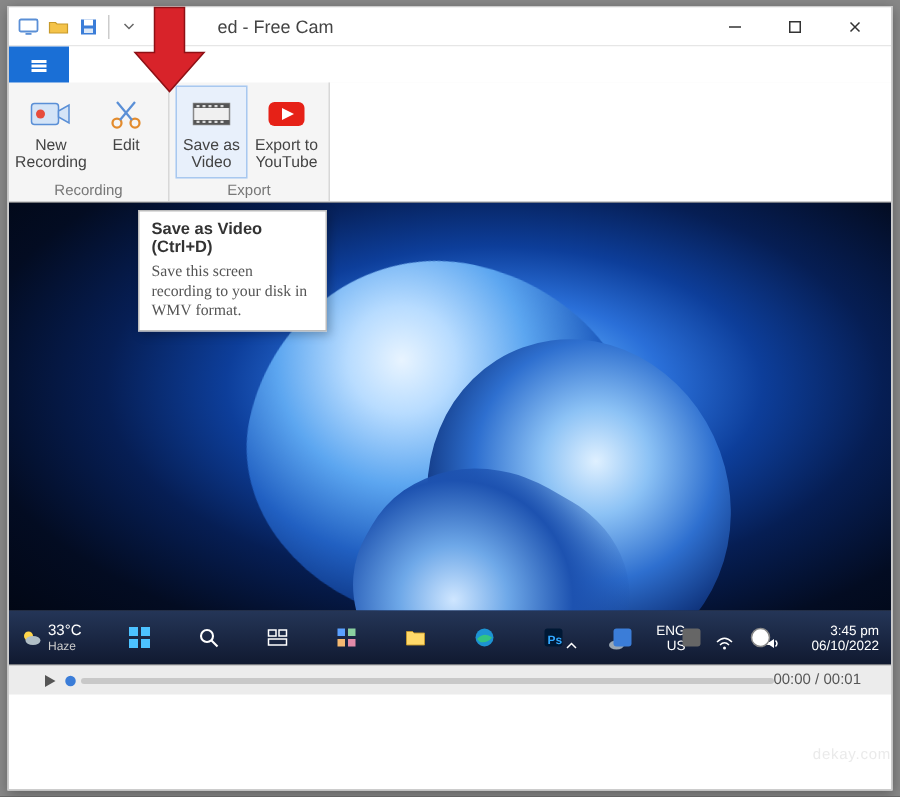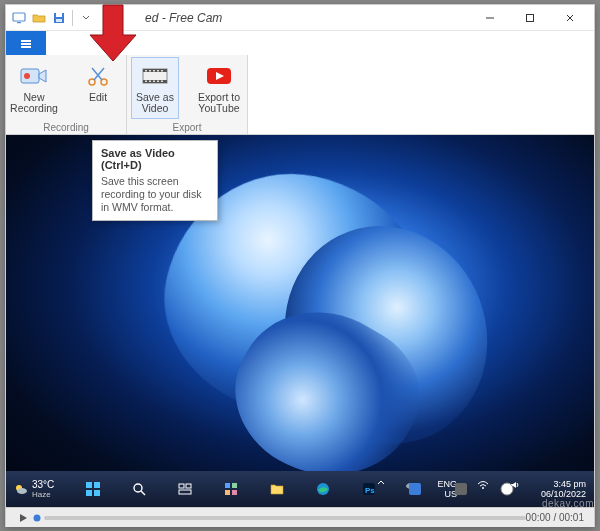--- a/index.html
+++ b/index.html
@@ -4,39 +4,39 @@
 <style>
   * { box-sizing: border-box; margin: 0; padding: 0; font-family: "Segoe UI", Tahoma, sans-serif; }
   body { width: 600px; height: 531px; background: #888; overflow: hidden; position: relative; }
 
   .app-window { position: absolute; left: 5px; top: 4px; width: 590px; height: 523px; background: #fff; border: 1px solid #ccc; box-shadow: 0 2px 8px rgba(0,0,0,0.3); }
 
   .titlebar { height: 26px; background: #fff; display: flex; align-items: center; padding: 0 4px; border-bottom: 1px solid #e6e6e6; }
   .qat { display: flex; gap: 2px; align-items: center; }
   .qat .qi { width: 18px; height: 18px; display:flex;align-items:center;justify-content:center; }
   .qat .sep { width:1px; height:16px; background:#ccc; margin:0 2px; }
-  .title-text { margin-left: 50px; font-size: 12px; color:#444; flex:1;font-style:italic; }
+  .title-text { margin-left: 50px; font-size: 12px; color:#444; flex:1; }
   .wincontrols { display:flex; margin-left:auto; }
   .wincontrols .wc { width: 40px; height:26px; display:flex; align-items:center; justify-content:center; }
 
   .tabrow { height: 24px; display:flex; align-items:flex-end; background:#fff; }
   .filetab { width: 40px; height:24px; background:#1a6fd6; color:#fff; display:flex;align-items:center;justify-content:center; }
   .hometab { padding:0 12px; height:24px; font-size:12px; color:#444; display:flex;align-items:center; border-bottom:2px solid #fff; }
 
   .ribbon { height: 80px; background:#f5f5f5; border-bottom:1px solid #d0d0d0; display:flex; }
   .rgroup { border-right:1px solid #d8d8d8; padding:2px 4px 0 4px; display:flex; flex-direction:column; }
-  .rgroup .btns { flex:1; display:flex; gap:16px;justify-content:center; }
+  .rgroup .btns { flex:1; display:flex; gap:2px;justify-content:center; }
   .rgroup .glabel { font-size:10px; color:#777; text-align:center; padding:1px 0; }
   .rbtn { width:48px; height:62px; display:flex; flex-direction:column; align-items:center; justify-content:flex-start; padding-top:4px; border:1px solid transparent; }
   .rbtn.hover { background:#e8f0fb; border:1px solid #a8c8ef; }
   .rbtn .ic { width:30px; height:28px; display:flex;align-items:center;justify-content:center; }
   .rbtn .lbl { font-size:10.5px; color:#444; text-align:center; line-height:11px; margin-top:2px; }
   .ribbontail { flex:1; background:#fff; }
 
-  .canvas { position:relative; height: 372px; background:#4a4a4a; overflow:hidden; }
+  .canvas { position:relative; height: 308px; background:#4a4a4a; overflow:hidden; }
   .wallpaper { position:absolute; left:0; right:0; top:0; bottom:36px; background: radial-gradient(ellipse 80% 90% at 55% 45%,
     #9fd4ff 0%, #5aa8f5 12%, #2a6fd8 24%, #0d3e9a 38%, #061e54 55%, #030c22 75%, #01050f 100%);
     overflow:hidden;
   }
   .bloom { position:absolute; }
   .bloom.p1 { width:260px;height:240px; left:160px; top:40px; border-radius:48% 52% 50% 50%/55% 48% 52% 45%;
     background: radial-gradient(circle at 35% 30%, #e8f4ff 0%, #b8dcff 15%, #5ca6f0 35%, #2160c2 55%, #0a2f7a 75%, transparent 90%);
     filter: blur(0.3px); transform: rotate(12deg);
   }
   .bloom.p2 { width:200px;height:220px; left:280px; top:90px; border-radius:50%;
@@ -47,33 +47,33 @@
     background: radial-gradient(circle at 40% 60%, #cfe6ff 0%, #6ea8e8 25%, #1d52b0 55%, transparent 85%);
     transform: rotate(30deg);
   }
 
   .taskbar { position:absolute; left:0; right:0; bottom:0; height:36px;
     background: linear-gradient(180deg, rgba(30,50,90,0.85), rgba(10,20,45,0.9));
     display:flex; align-items:center; }
   .tb-left { display:flex; align-items:center; gap:4px; padding-left:8px; font-size:10px; color:#fff; }
   .tb-center { position:absolute; left:50%; transform:translateX(-50%); display:flex; gap:20px; }
   .tb-center .ti { width:26px; height:26px; border-radius:4px; display:flex;align-items:center;justify-content:center; }
-  .tb-right { margin-left:auto; display:flex; align-items:flex-start; gap:20px; padding-right:8px; font-size:9px; color:#fff; }
+  .tb-right { margin-left:auto; display:flex; align-items:flex-end; gap:20px; padding-right:8px; font-size:9px; color:#fff; }
   .tb-right .stack { display:flex;flex-direction:column; align-items:flex-end; line-height:10px; }
 
-  .playerbar { height:20px; background:#ececec; border-top:1px solid #ccc; display:flex; align-items:center; padding:0 10px; gap:0; }
+  .playerbar { height:20px; background:#ececec; border-top:1px solid #ccc; display:flex; align-items:center; padding:0 20px; gap:0; }
   .pbtn { width:14px;height:14px; display:flex;align-items:center;justify-content:center; }
   .ptrack { flex:1; height:4px; background:#c8c8c8; border-radius:2px; position:relative; }
   .ptime { font-size:10px; color:#555; }
 
   .arrow-overlay { position:absolute; left:82px; top:-2px; width:50px; height:60px; z-index:30; pointer-events:none; }
 
   .tooltip { position:absolute; left:86px; top:135px; width:126px; background:#fff; border:1px solid #bcbcbc; box-shadow:2px 2px 6px rgba(0,0,0,0.25); z-index:25; padding:6px 8px; }
   .tooltip .tt-title { font-size:11px; font-weight:600; color:#333; margin-bottom:4px; }
-  .tooltip .tt-body { font-size:10.5px; color:#555; line-height:13px; }
+  .tooltip .tt-body { font-size:10.5px; color:#555; line-height:13px;font-family:Liberation Serif, serif; }
 
   .watermark { position:absolute; right:6px; bottom:22px; font-size:10px; color:rgba(220,220,220,0.6); z-index:40; letter-spacing:0.5px;}
 </style>
 </head>
 <body>
 
 <div class="app-window">
 
   <div class="titlebar">
     <div class="qat">

